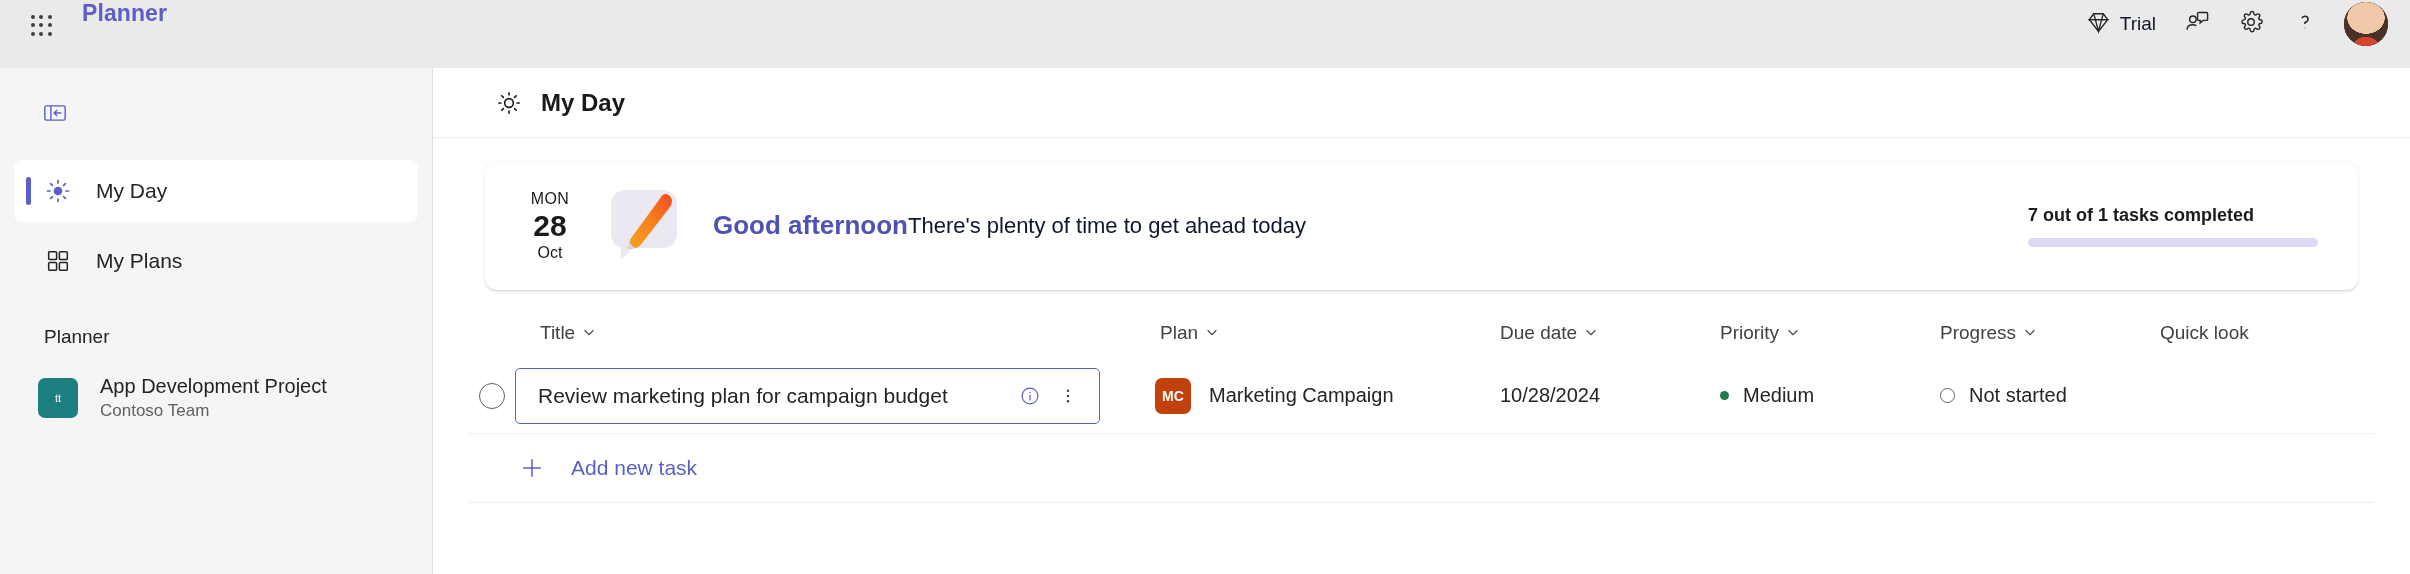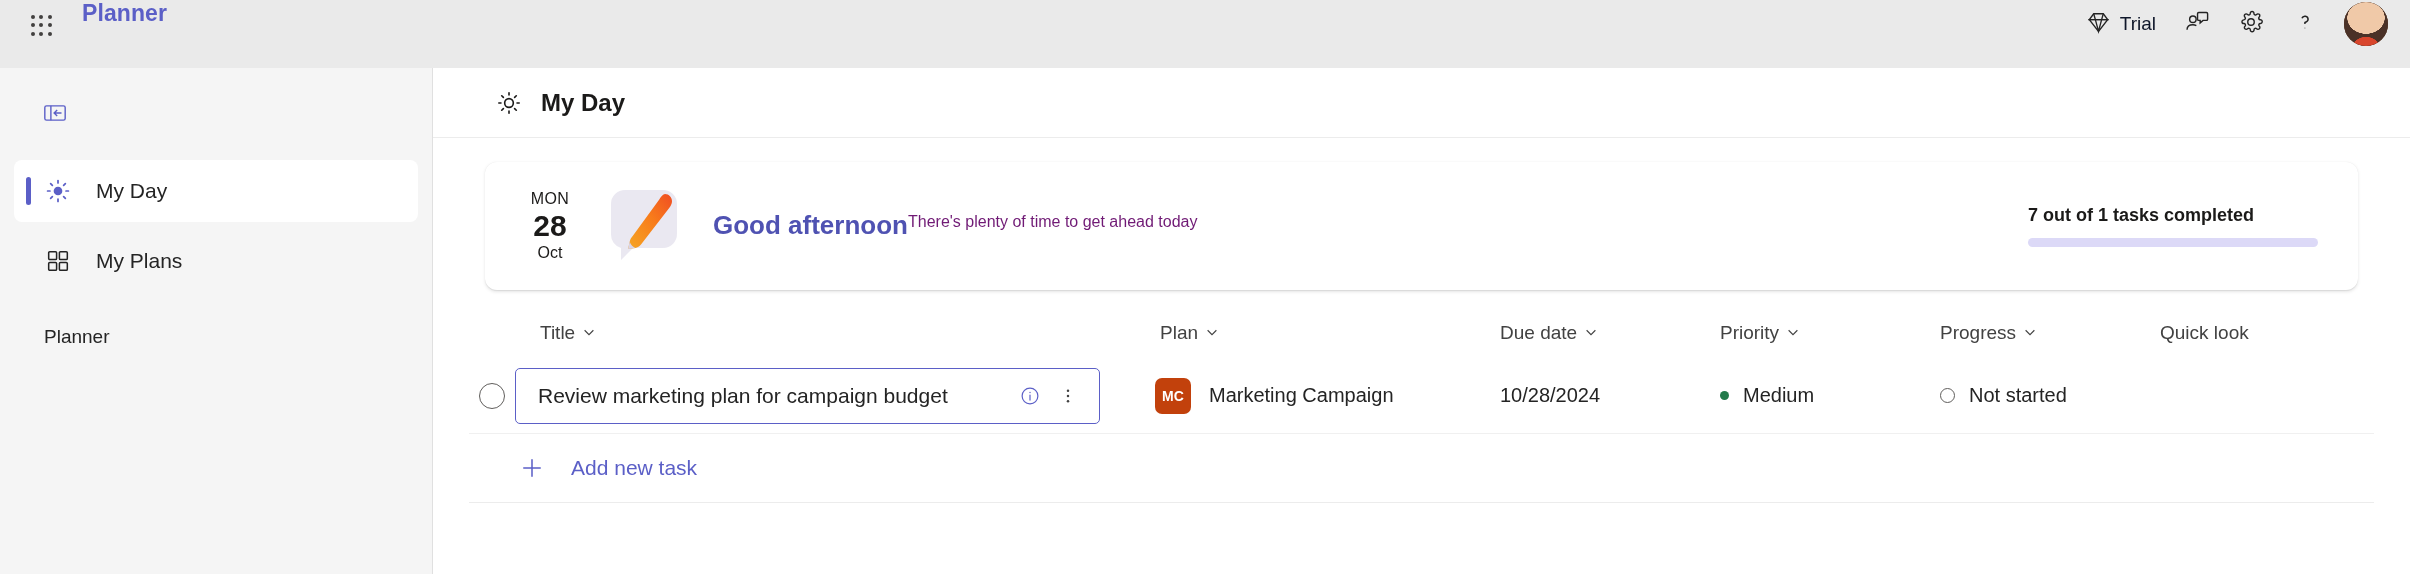--- a/index.html
+++ b/index.html
@@ -143,21 +143,21 @@
     display: flex; align-items: center;
     padding: 0 40px 0 30px;
   }
   .date-block { width: 70px; text-align: center; flex: none; }
   .date-dow { font-size: 16px; color: #1b1a19; letter-spacing: .4px; }
   .date-num { font-size: 30px; font-weight: 700; color: #1b1a19; line-height: 1.18; }
   .date-mon { font-size: 16px; color: #1b1a19; }
   .banner-art { width: 96px; height: 96px; margin: 0 18px 0 14px; flex: none; }
   .banner-text { display: flex; flex-direction: row; justify-content: center; }
   .greeting { font-size: 26px; font-weight: 700; color: #4f52b2; line-height: 1.3; }
-  .greeting-sub { font-size: 16px; color: #701a75; margin-top: 4px; }
+  .greeting-sub { font-size: 22px; color: #0f172a; margin-top: 4px; }
   .banner-spacer { flex: 1; }
   .progress-block { width: 290px; flex: none; }
   .progress-label { font-size: 18px; font-weight: 700; color: #1b1a19; margin-bottom: 12px; }
   .progress-track { height: 9px; border-radius: 5px; background: #dcd9f7; overflow: hidden; }
   .progress-fill { height: 100%; background: #5b5fc7; border-radius: 5px; }
 
   
   .table { padding: 0 36px 0 36px; margin-top: 18px; }
   .trow { display: flex; align-items: center; }
   .thead { height: 50px; }
@@ -318,20 +318,27 @@
             <rect x="13.3" y="3.4" width="7.3" height="7.3" rx="1"></rect>
             <rect x="3.4" y="13.3" width="7.3" height="7.3" rx="1"></rect>
             <rect x="13.3" y="13.3" width="7.3" height="7.3" rx="1"></rect>
           </svg>
         </span>
         <span class="nav-label">My Plans</span>
       </div>
 
       <div class="section-title">Planner</div>
 
+      <div class="pinned-item">
+        <span class="plan-avatar" style="background: rgb(29, 127, 127);">tt</span>
+        <span class="pinned-text">
+          <span class="pinned-name">App Development Project</span>
+          <span class="pinned-sub">Contoso Team</span>
+        </span>
+      </div>
     </div>
 
     <div class="main">
 
       <div class="page-head">
         <span class="hicon">
           <svg width="26" height="26" viewBox="0 0 24 24" fill="none" stroke="#1b1a19" stroke-width="1.5" stroke-linecap="round">
             <circle cx="12" cy="12" r="4"></circle>
             <path d="M12 2.6v2.0M12 19.4v2.0M2.6 12h2.0M19.4 12h2.0M5.3 5.3l1.5 1.5M17.2 17.2l1.5 1.5M18.7 5.3l-1.5 1.5M6.8 17.2l-1.5 1.5"></path>
           </svg>

